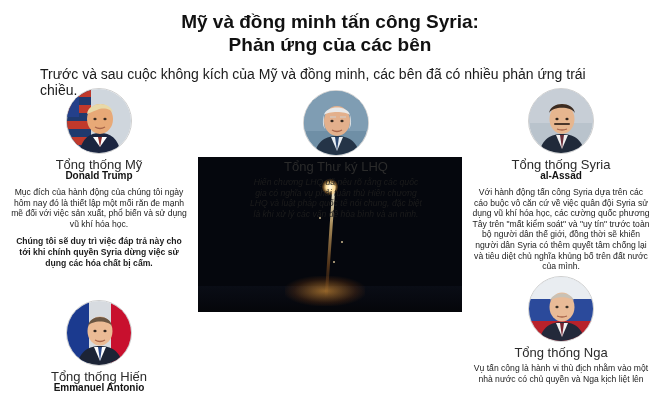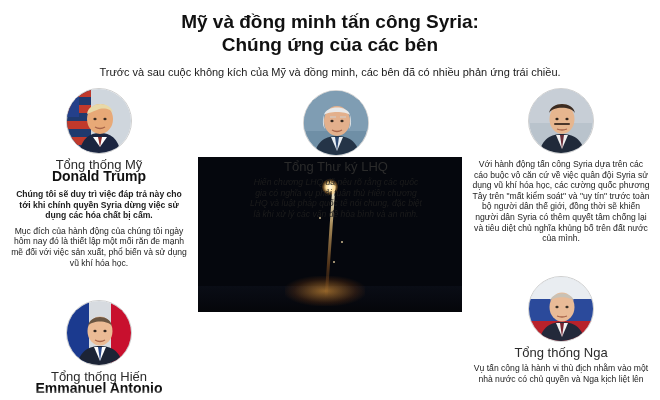--- a/index.html
+++ b/index.html
@@ -20,22 +20,22 @@
   .title {
     text-align: center;
     font-weight: bold;
     font-size: 19px;
     line-height: 23px;
     color: #111111;
     padding-top: 10px;
   }
   .title .l2 { display: block; }
   .subtitle {
-    text-align: center;
-    font-size: 11px;
+    text-align: left;
+    font-size: 14px;
     color: #1a1a1a;
     margin-top: 10px;
     padding: 0 40px;
   }
 
   
   .cols {
     position: absolute;
     top: 88px;
     left: 0;
@@ -62,21 +62,21 @@
   }
   .photo-wrap svg { display: block; }
 
   .role {
     font-size: 13px;
     color: #2b2b2b;
     margin-top: 5px;
     line-height: 11px;
   }
   .name {
-    font-size: 14px;
+    font-size: 10px;
     font-weight: bold;
     color: #111111;
     line-height: 12px;
   }
   .quote {
     font-size: 8.6px;
     line-height: 10.6px;
     color: #1c1c1c;
     text-align: center;
     margin-top: 5px;
@@ -146,21 +146,21 @@
     pointer-events: none;
   }
 </style>
 </head>
 <body>
 
 <div class="page">
 
   <div class="title">
     <span>Mỹ và đồng minh tấn công Syria:</span>
-    <span class="l2">Chúng ứng của các bên</span>
+    <span class="l2">Phản ứng của các bên</span>
   </div>
   <div class="subtitle">Trước và sau cuộc không kích của Mỹ và đồng minh, các bên đã có nhiều phản ứng trái chiều.</div>
 
   <div class="night">
     <div class="horizon"></div>
     <div class="trail"></div>
     <div class="flare"></div>
     <div class="glow"></div>
     <div class="spark" style="left:46%;top:60px"></div>
     <div class="spark" style="left:54%;top:84px"></div>
@@ -184,22 +184,22 @@
           <path d="M31 48 L33 58 L35 48 Z" fill="#8e2b2b"></path>
           <ellipse cx="33" cy="30" rx="13" ry="15" fill="#e8a977"></ellipse>
           <path d="M20 25 C22 12 44 12 46 24 C44 20 36 18 30 21 C25 23 22 24 20 25 Z" fill="#e8d9a8"></path>
           <ellipse cx="28" cy="30" rx="1.6" ry="1.3" fill="#3a2b22"></ellipse>
           <ellipse cx="38" cy="30" rx="1.6" ry="1.3" fill="#3a2b22"></ellipse>
           <path d="M28 38 Q33 41 38 38" stroke="#a9654a" stroke-width="1.4" fill="none"></path>
         </svg>
       </div>
       <div class="role">Tổng thống Mỹ</div>
       <div class="name">Donald Trump</div>
+      <div class="quote">Mục đích của hành động của chúng tôi ngày hôm nay đó là thiết lập một mối răn đe mạnh mẽ đối với việc sản xuất, phổ biến và sử dụng vũ khí hóa học.</div>
       <div class="quote bold-block">Chúng tôi sẽ duy trì việc đáp trả này cho tới khi chính quyền Syria dừng việc sử dụng các hóa chất bị cấm.</div>
-      <div class="quote">Mục đích của hành động của chúng tôi ngày hôm nay đó là thiết lập một mối răn đe mạnh mẽ đối với việc sản xuất, phổ biến và sử dụng vũ khí hóa học.</div>
     </div>
 
     <div class="col-center person" style="top:2px">
       <div class="photo-wrap">
         <svg width="66" height="66" viewBox="0 0 66 66" aria-hidden="true">
           <rect width="66" height="66" fill="#6f8fa6"></rect>
           <rect x="0" y="0" width="66" height="40" fill="#7f9db3"></rect>
           <path d="M10 66 C12 50 22 45 33 45 C44 45 54 50 56 66 Z" fill="#243447"></path>
           <path d="M27 46 L33 60 L39 46 Z" fill="#e8eef3"></path>
           <path d="M31 46 L33 60 L35 46 Z" fill="#2d4a73"></path>
@@ -226,20 +226,22 @@
           <path d="M27 46 L33 60 L39 46 Z" fill="#f0f0f0"></path>
           <path d="M31 46 L33 60 L35 46 Z" fill="#6b2f3a"></path>
           <ellipse cx="33" cy="30" rx="12.5" ry="15" fill="#e6b68f"></ellipse>
           <path d="M20 24 C22 12 44 12 46 24 C42 17 24 17 20 24 Z" fill="#3b2c22"></path>
           <ellipse cx="28" cy="30" rx="1.6" ry="1.3" fill="#2f241c"></ellipse>
           <ellipse cx="38" cy="30" rx="1.6" ry="1.3" fill="#2f241c"></ellipse>
           <path d="M26 35 h14" stroke="#4a362a" stroke-width="2" stroke-linecap="round"></path>
           <path d="M28 40 Q33 42 38 40" stroke="#a9654a" stroke-width="1.3" fill="none"></path>
         </svg>
       </div>
+      <div class="role">Tổng thống Syria</div>
+      <div class="name">al-Assad</div>
       <div class="quote">Với hành động tấn công Syria dựa trên các cáo buộc vô căn cứ về việc quân đội Syria sử dụng vũ khí hóa học, các cường quốc phương Tây trên "mất kiểm soát" và "uy tín" trước toàn bộ người dân thế giới, đồng thời sẽ khiến người dân Syria có thêm quyết tâm chống lại và tiêu diệt chủ nghĩa khủng bố trên đất nước của mình.</div>
     </div>
 
     <div class="col col-left person" style="top:212px">
       <div class="photo-wrap">
         <svg width="66" height="66" viewBox="0 0 66 66" aria-hidden="true">
           <rect width="66" height="66" fill="#d7dbe0"></rect>
           <rect x="0" y="0" width="22" height="66" fill="#1b3a8f"></rect>
           <rect x="44" y="0" width="22" height="66" fill="#c8102e"></rect>
           <path d="M10 66 C12 50 22 45 33 45 C44 45 54 50 56 66 Z" fill="#1c2436"></path>

